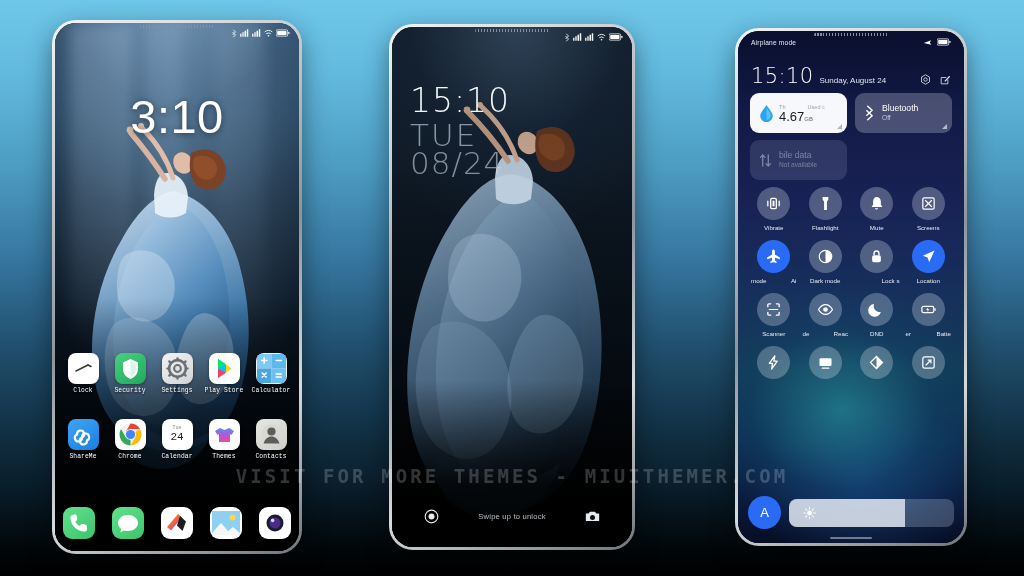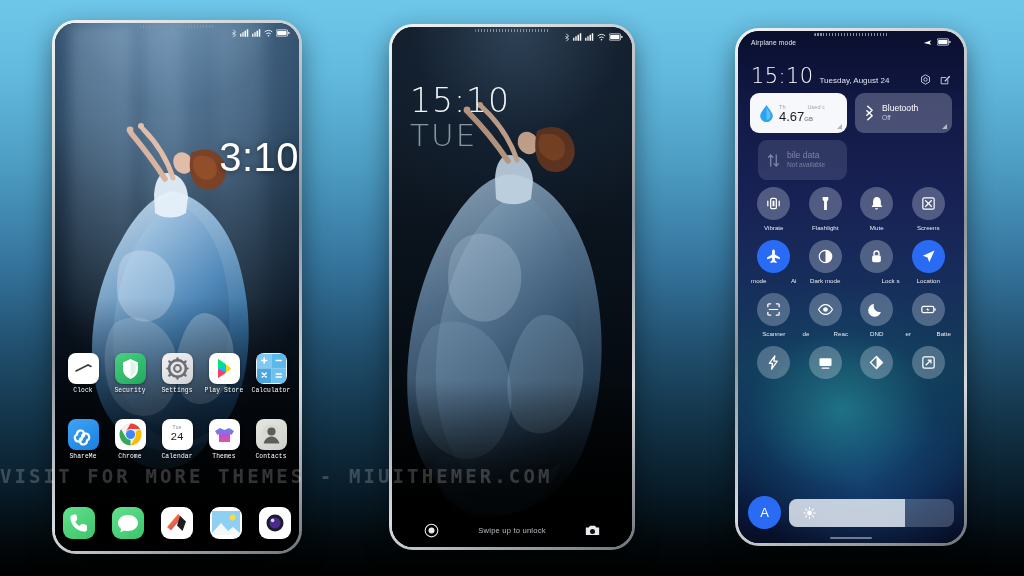--- a/index.html
+++ b/index.html
@@ -40,23 +40,23 @@
   .wall .b1 { left:6%; }  .wall .b2 { left:36%; width:16%; opacity:.6; }
   .wall .b3 { left:66%; width:20%; opacity:.45; }
 
   
   .statusbar { position:absolute; top:0; left:0; right:0; height:20px;
     display:flex; align-items:center; justify-content:flex-end;
     gap:3px; padding:0 9px; z-index:30; }
   .sb-ico { display:block; }
 
   
-  .home-clock { position:absolute; top:66px; left:0; right:0; text-align:right;
-    color:#fff; font-size:40px; font-weight:400; letter-spacing:.5px;
-    text-shadow:0 1px 6px rgba(0,0,0,.5); z-index:20;margin-top:46px; }
+  .home-clock { position:absolute; top:66px; left:0; right:0; text-align:center;
+    color:#fff; font-size:47px; font-weight:400; letter-spacing:.5px;
+    text-shadow:0 1px 6px rgba(0,0,0,.5); z-index:20; }
   .app-grid { position:absolute; left:8px; right:8px; z-index:20; }
   .app-row { display:flex; justify-content:space-between;font-family:Liberation Mono, monospace; }
   .app { width:40px; text-align:center; }
   .app-ico { width:31px; height:31px; margin:0 auto 3px; border-radius:8px;
     position:relative; overflow:hidden;
     box-shadow:0 1px 3px rgba(0,0,0,.4); }
   .app-lbl { font-size:6.3px; color:#fff; letter-spacing:.1px;
     text-shadow:0 1px 2px rgba(0,0,0,.8); white-space:nowrap; }
   .dock { position:absolute; left:8px; right:8px; bottom:12px;
     display:flex; justify-content:space-between; z-index:20; }
@@ -65,21 +65,21 @@
   
   .lock-time { position:absolute; left:18px; top:58px; z-index:20;
     color:#f2f5f8; font-size:33px; font-weight:300; letter-spacing:1px;
     line-height:.98; font-family:"DejaVu Sans", sans-serif; }
   .lock-day { position:absolute; left:18px; top:93px; z-index:20;
     color:rgba(210,222,232,.62); font-size:31px; font-weight:300;
     letter-spacing:2px; line-height:1.02; font-family:"DejaVu Sans", sans-serif; }
   .lock-date { position:absolute; left:18px; top:121px; z-index:20;
     color:rgba(210,222,232,.58); font-size:31px; font-weight:300;
     letter-spacing:1px; line-height:1.02; font-family:"DejaVu Sans", sans-serif; }
-  .lock-bottom { position:absolute; left:0; right:0; bottom:1px; height:32px;
+  .lock-bottom { position:absolute; left:0; right:0; bottom:15px; height:32px;
     display:flex; align-items:center; justify-content:space-between;
     padding:0 32px; z-index:25; }
   .lock-hint { color:rgba(225,232,238,.78); font-size:7.6px; letter-spacing:.2px; }
 
   
   .cc { position:absolute; inset:0;
     background:
       radial-gradient(ellipse 85% 32% at 46% 74%, rgba(40,150,160,.62) 0%, rgba(20,80,120,.25) 48%, rgba(0,0,0,0) 78%),
       radial-gradient(ellipse 70% 26% at 55% 88%, rgba(30,90,160,.45) 0%, rgba(0,0,0,0) 70%),
       linear-gradient(to bottom,#0a0f2e 0%,#121a46 16%,#182255 34%,#16305c 52%,#123a55 66%,#0d2e50 80%,#0a1a3c 92%,#070d24 100%);
@@ -94,21 +94,21 @@
     letter-spacing:.4px; font-family:"DejaVu Sans", sans-serif; }
   .cc-date { color:#dfe5f0; font-size:8px; margin-left:6px; margin-bottom:2px; }
   .cc-head-icons { margin-left:auto; display:flex; gap:9px; margin-bottom:2px; }
 
   .cc-cards { position:absolute; top:62px; left:12px; right:12px; z-index:20;
     display:grid; grid-template-columns:1fr 1fr; gap:7px 8px; }
   .cc-card { height:40px; border-radius:9px; position:relative;
     display:flex; align-items:center; padding:0 9px; overflow:hidden; }
   .cc-card.light { background:#f7f8fb; }
   .cc-card.tint  { background:rgba(221,226,241,.27); }
-  .cc-card.dim   { background:rgba(200,210,235,.15);margin-left:8px; }
+  .cc-card.dim   { background:rgba(200,210,235,.15); }
   .cc-card .corner { position:absolute; right:5px; bottom:4px;
     width:0; height:0; border-style:solid; border-width:0 0 5px 5px;
     border-color:transparent transparent rgba(255,255,255,.6) transparent; }
   .cc-card.light .corner { border-color:transparent transparent rgba(90,100,120,.45) transparent; }
   .cc-card .txt { margin-left:7px; }
   .cc-card .t1 { color:#fff; font-size:8.6px; line-height:1.25; }
   .cc-card .t2 { color:rgba(235,240,250,.72); font-size:6.6px; line-height:1.3; }
   .cc-card.dim .t1 { color:rgba(225,232,245,.42); }
   .cc-card.dim .t2 { color:rgba(225,232,245,.38); }
   .data-top { display:flex; gap:22px; }
@@ -134,21 +134,21 @@
     color:#fff; font-size:13px; font-weight:400; flex:0 0 auto; }
   .slider { flex:1; height:28px; border-radius:8px; position:relative;
     background:rgba(200,215,235,.26); overflow:hidden; }
   .slider .fill { position:absolute; left:0; top:0; bottom:0;
     background:rgba(233,239,248,.78); }
   .slider .sun { position:absolute; left:14px; top:50%; transform:translateY(-50%); }
   .cc-handle { position:absolute; bottom:4px; left:50%; transform:translateX(-50%);
     width:42px; height:2.5px; border-radius:2px; background:rgba(255,255,255,.42); }
 
   
-  .watermark { position:absolute; left:0; right:0; top:465px; text-align:left;
+  .watermark { position:absolute; left:0; right:0; top:465px; text-align:center;
     font-family:"DejaVu Sans Mono", monospace; font-size:19px; font-weight:700;
     letter-spacing:3.1px; color:rgba(255,255,255,.20); z-index:60;
     pointer-events:none; white-space:nowrap; }
 </style>
 </head>
 <body>
 
 <div class="phone p1">
   <div class="screen">
     <div class="grille"></div>
@@ -489,20 +489,21 @@
       </svg>
       <svg class="sb-ico" width="14" height="8" viewBox="0 0 18 10">
         <rect x="0" y="1" width="15" height="8" rx="1.6" stroke="#fff" stroke-width="1" fill="none"></rect>
         <rect x="1.5" y="2.5" width="12" height="5" rx="0.8" fill="#fff"></rect>
         <rect x="15.8" y="3.6" width="1.6" height="2.8" rx="0.6" fill="#fff"></rect>
       </svg>
     </div>
 
     <div class="lock-time">15:10</div>
     <div class="lock-day">TUE</div>
+    <div class="lock-date">08/24</div>
 
     <div class="lock-bottom">
       <svg width="15" height="15" viewBox="0 0 18 18">
         <circle cx="9" cy="9" r="7.6" fill="none" stroke="#e6ebf0" stroke-width="1.3"></circle>
         <circle cx="9" cy="9" r="3.6" fill="#e6ebf0"></circle>
       </svg>
       <div class="lock-hint">Swipe up to unlock</div>
       <svg width="15" height="13" viewBox="0 0 18 15">
         <path d="M1 4 h3.4 L6 1.8 h6 L13.6 4 H17 v9 H1 Z" fill="#e6ebf0"></path>
         <circle cx="9" cy="8.6" r="3" fill="#101010"></circle>
@@ -525,21 +526,21 @@
         <svg width="14" height="8" viewBox="0 0 18 10">
           <rect x="0" y="1" width="15" height="8" rx="1.6" stroke="#fff" stroke-width="1" fill="none"></rect>
           <rect x="1.5" y="2.5" width="12" height="5" rx="0.8" fill="#fff"></rect>
           <rect x="15.8" y="3.6" width="1.6" height="2.8" rx="0.6" fill="#fff"></rect>
         </svg>
       </span>
     </div>
 
     <div class="cc-head">
       <span class="cc-time">15:10</span>
-      <span class="cc-date">Tuesday, August 24</span>
+      <span class="cc-date">Sunday, August 24</span>
       <span class="cc-head-icons">
         <svg width="11" height="11" viewBox="0 0 14 14">
           <path d="M7 1 L12 3.8 V10.2 L7 13 L2 10.2 V3.8 Z" fill="none" stroke="#d6dcec" stroke-width="1.1"></path>
           <circle cx="7" cy="7" r="2.2" fill="none" stroke="#d6dcec" stroke-width="1.1"></circle>
         </svg>
         <svg width="11" height="11" viewBox="0 0 14 14">
           <path d="M1.5 4.5 V12.5 H10 V7" fill="none" stroke="#d6dcec" stroke-width="1.1"></path>
           <path d="M1.5 4.5 H8" fill="none" stroke="#d6dcec" stroke-width="1.1"></path>
           <path d="M5.5 8.8 L11.8 2.2 L13 3.4 L6.8 10 Z" fill="#d6dcec"></path>
         </svg>

